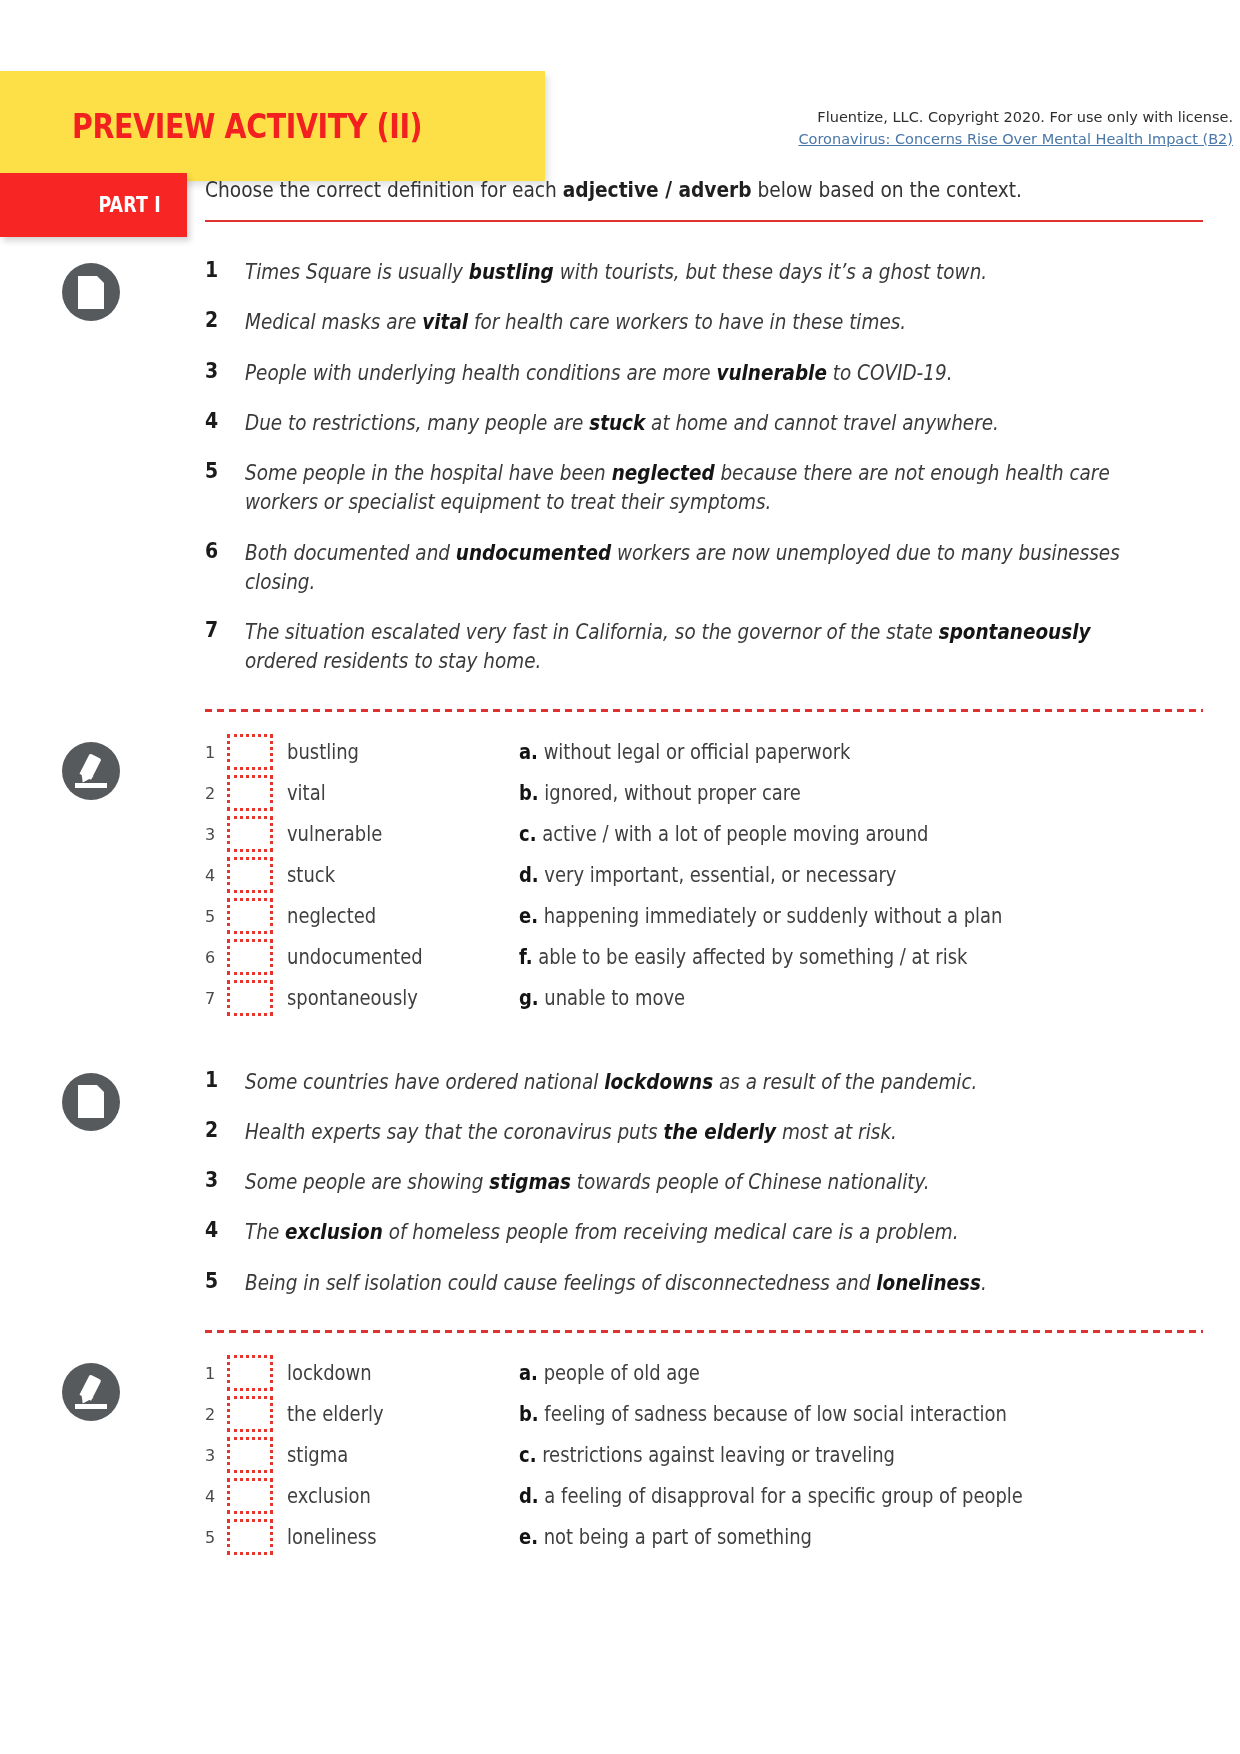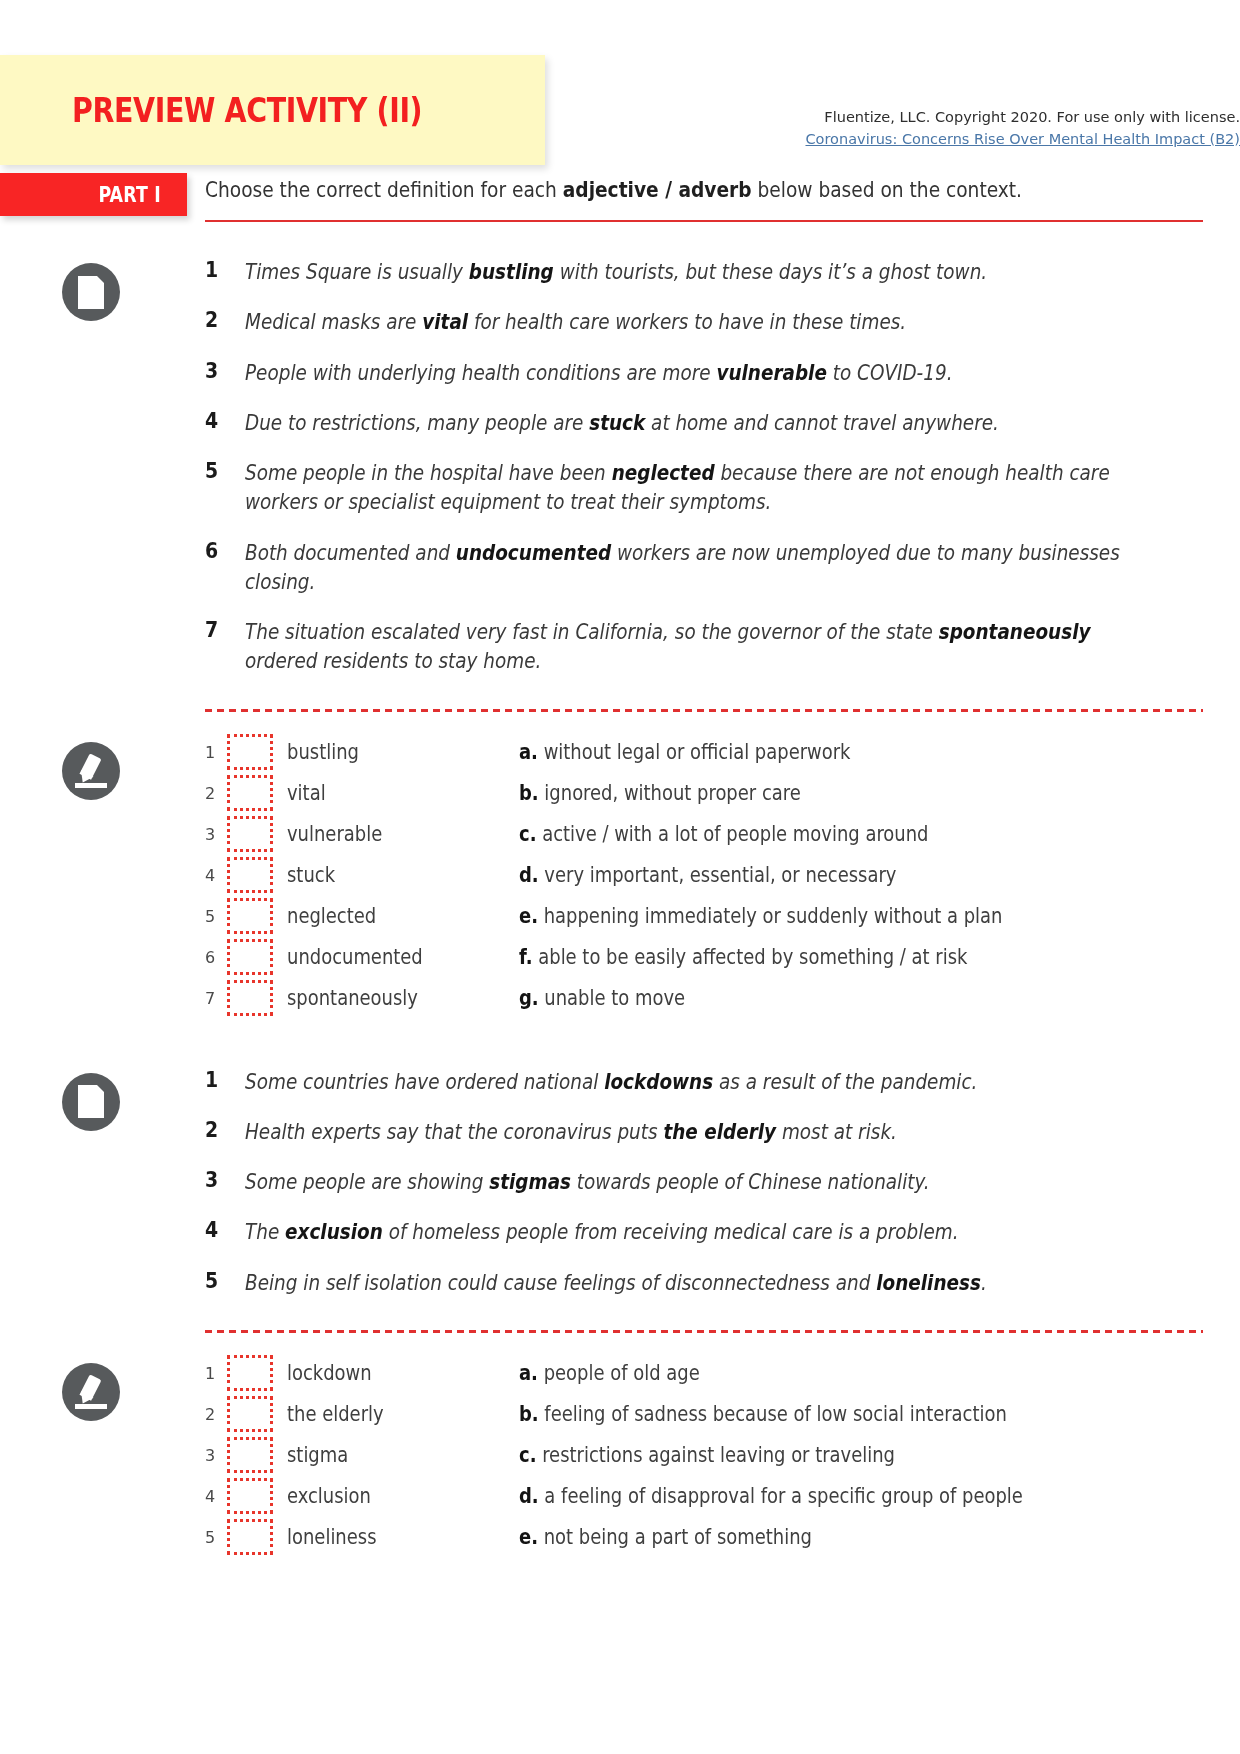--- a/index.html
+++ b/index.html
@@ -22,44 +22,44 @@
   
   .header-row {
     position: relative;
     height: 118px;
     margin-top: 55px;
   }
 
   .title-plate {
     position: absolute;
     left: 0;
-    top: 0;
+    top: 16px;
     width: 545px;
     height: 110px;
-    background: #fef9c3;
+    background: #fde047;
     box-shadow: 3px 4px 7px rgba(0,0,0,0.13);
     display: flex;
     align-items: center;
   }
 
   .title-plate .title-text {
     margin-left: 72px;
     color: #f32020;
     font-size: 34px;
     font-weight: bold;
     letter-spacing: -0.4px;
     font-family: "DejaVu Sans", sans-serif;
     font-stretch: condensed;
     transform: scaleX(0.93);
     transform-origin: left center;
   }
 
   .credit-block {
     position: absolute;
-    right: 0;
+    right: 7px;
     top: 52px;
     width: 500px;
     text-align: right;
     line-height: 1.42;
   }
   .credit-line {
     font-size: 14.5px;
     color: #2e2e2e;
     font-family: "DejaVu Sans", sans-serif;
   }
@@ -76,21 +76,21 @@
   .part-row {
     position: relative;
     height: 64px;
   }
 
   .part-badge {
     position: absolute;
     left: 0;
     top: 0;
     width: 187px;
-    height: 43px;
+    height: 64px;
     background: #f82525;
     box-shadow: 3px 4px 6px rgba(0,0,0,0.17);
     display: flex;
     align-items: center;
     justify-content: flex-end;
   }
   .part-badge span {
     color: #ffffff;
     font-size: 21px;
     font-weight: bold;

